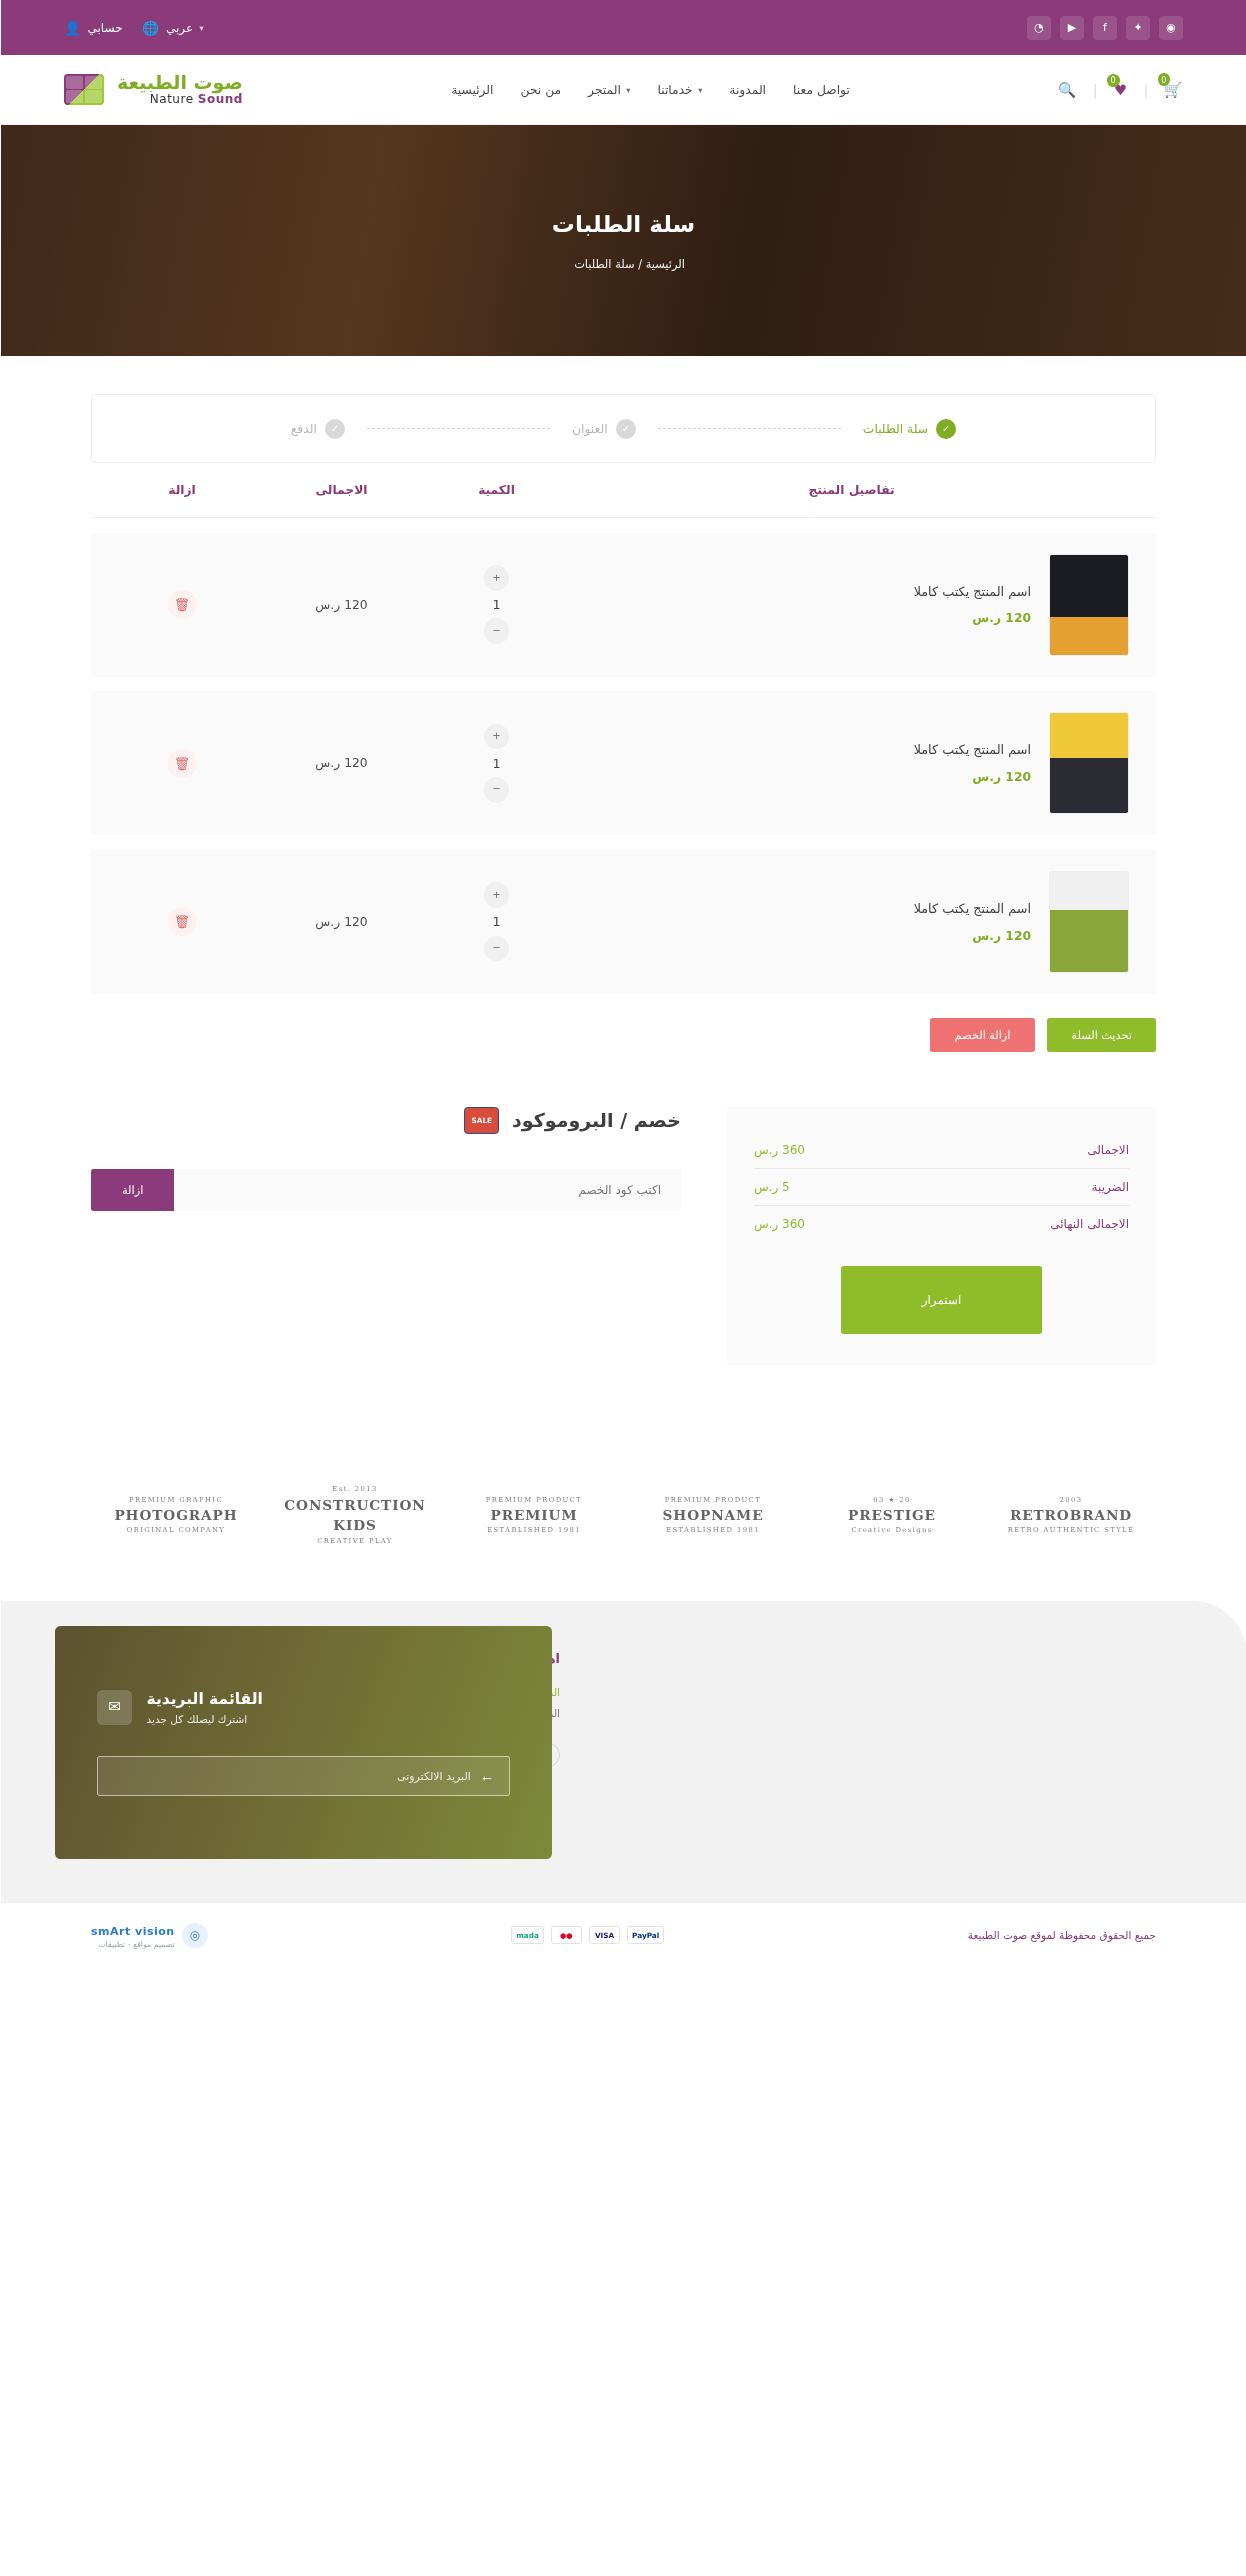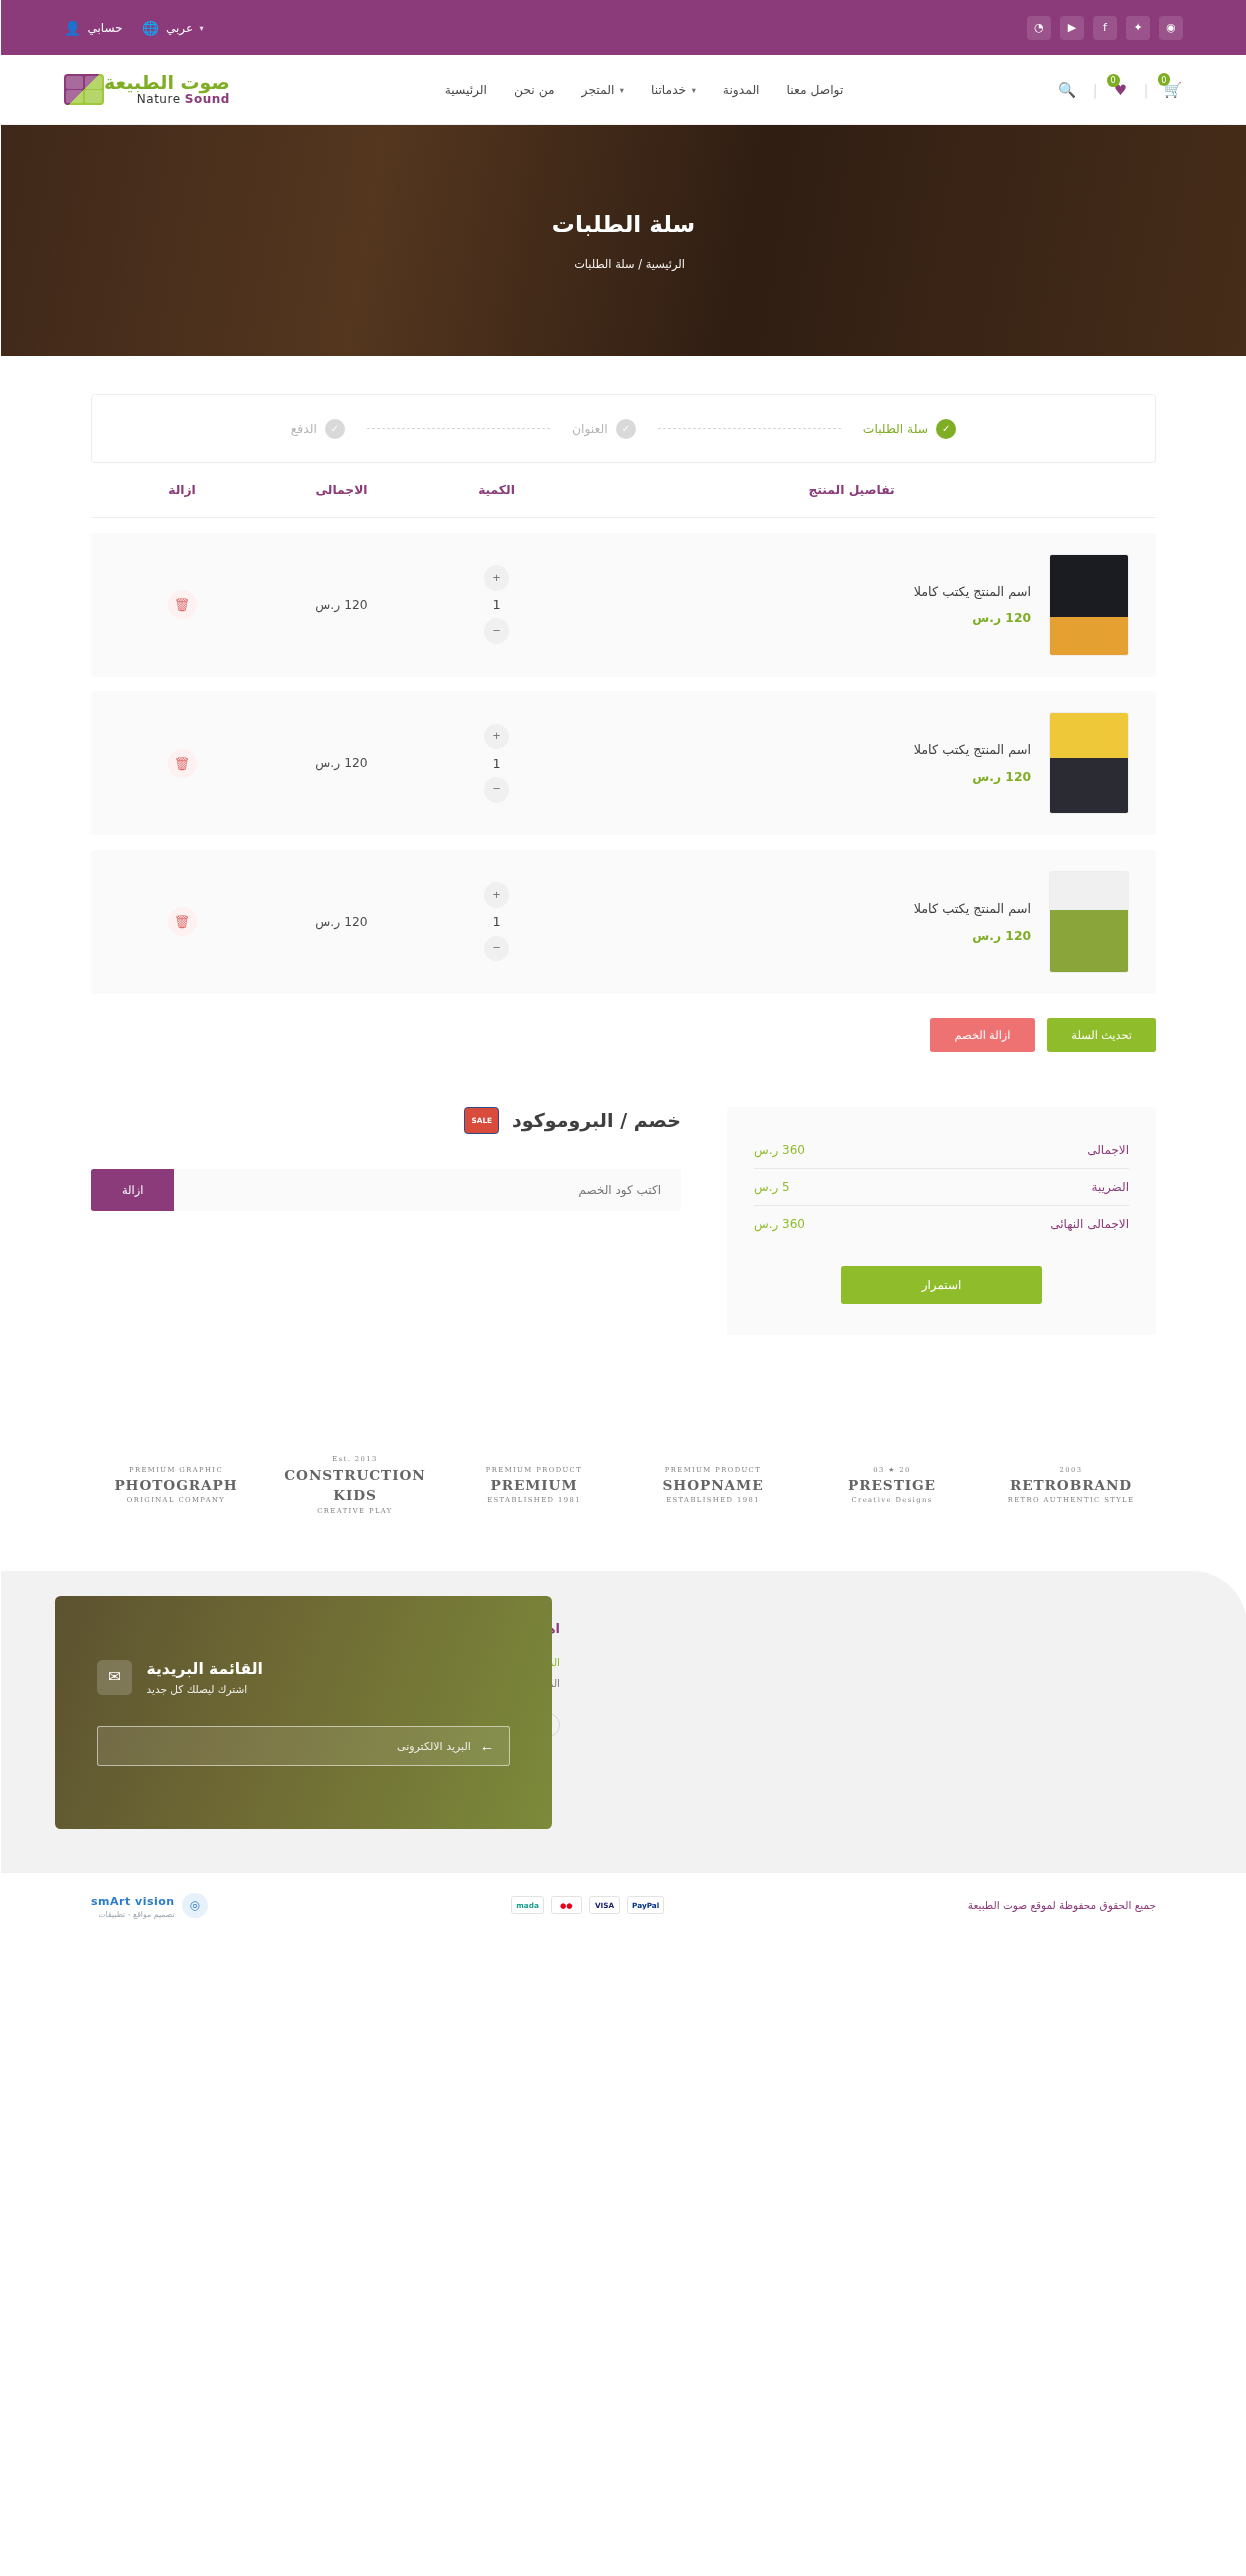--- a/index.html
+++ b/index.html
@@ -34,21 +34,21 @@
   .caret { font-size: 8.2px; opacity: .8; }
 
   
   .header {
     height: 70px;
     background: #fff;
     display: flex; align-items: center; justify-content: space-between;
     padding: 0 64px;
     border-bottom: 0.9px solid #f0f0f0;
   }
-  .logo-wrap { display: flex; align-items: center; gap: 0; }
+  .logo-wrap { display: flex; align-items: center; gap: 13px; }
   .logo-text { text-align: right; line-height: 1.1; }
   .logo-ar { color: #7fae25; font-size: 19px; font-weight: bold; }
   .logo-en { font-size: 12px; color: #333; letter-spacing: 0.5px; }
   .logo-en b { color: #8b3a7a; }
   .logo-mark {
     width: 40px; height: 31px; border-radius: 3.7px;
     background: linear-gradient(135deg,#8b3a7a 0 50%, #9ec93b 50% 100%);
     display: grid; grid-template-columns: 1fr 1fr; grid-template-rows: 1fr 1fr;
     gap: 1.8px; padding: 1.8px;
   }
@@ -171,21 +171,21 @@
   .sum-row {
     display: flex; justify-content: space-between; align-items: center;
     padding: 11px 0; border-bottom: 0.9px solid #e8e8e8; font-size: 12px;
   }
   .sum-row.last { border-bottom: none; }
   .sum-label { color: #8b3a7a; }
   .sum-val { color: #8fbc2b; }
   .btn-continue {
     display: block; width: 201px; margin: 24px auto 0;
     background: #8fbc2b; color: #fff; border: none; border-radius: 2.7px;
-    padding: 12px 0; font-size: 12px; cursor: pointer;
+    padding: 27px 0; font-size: 12px; cursor: pointer;
   }
 
   .promo-title { display: flex; align-items: center; gap: 12.8px; justify-content: flex-start; }
   .promo-title h3 { font-size: 19px; color: #3f3f3f; font-weight: bold; }
   .sale-tag {
     width: 35px; height: 27px; border-radius: 3.7px;
     background: #d94b3a; color: #fff; font-size: 7.3px; font-weight: bold;
     display: flex; align-items: center; justify-content: center;
     border: 1.8px solid #2b4c8c;
   }

